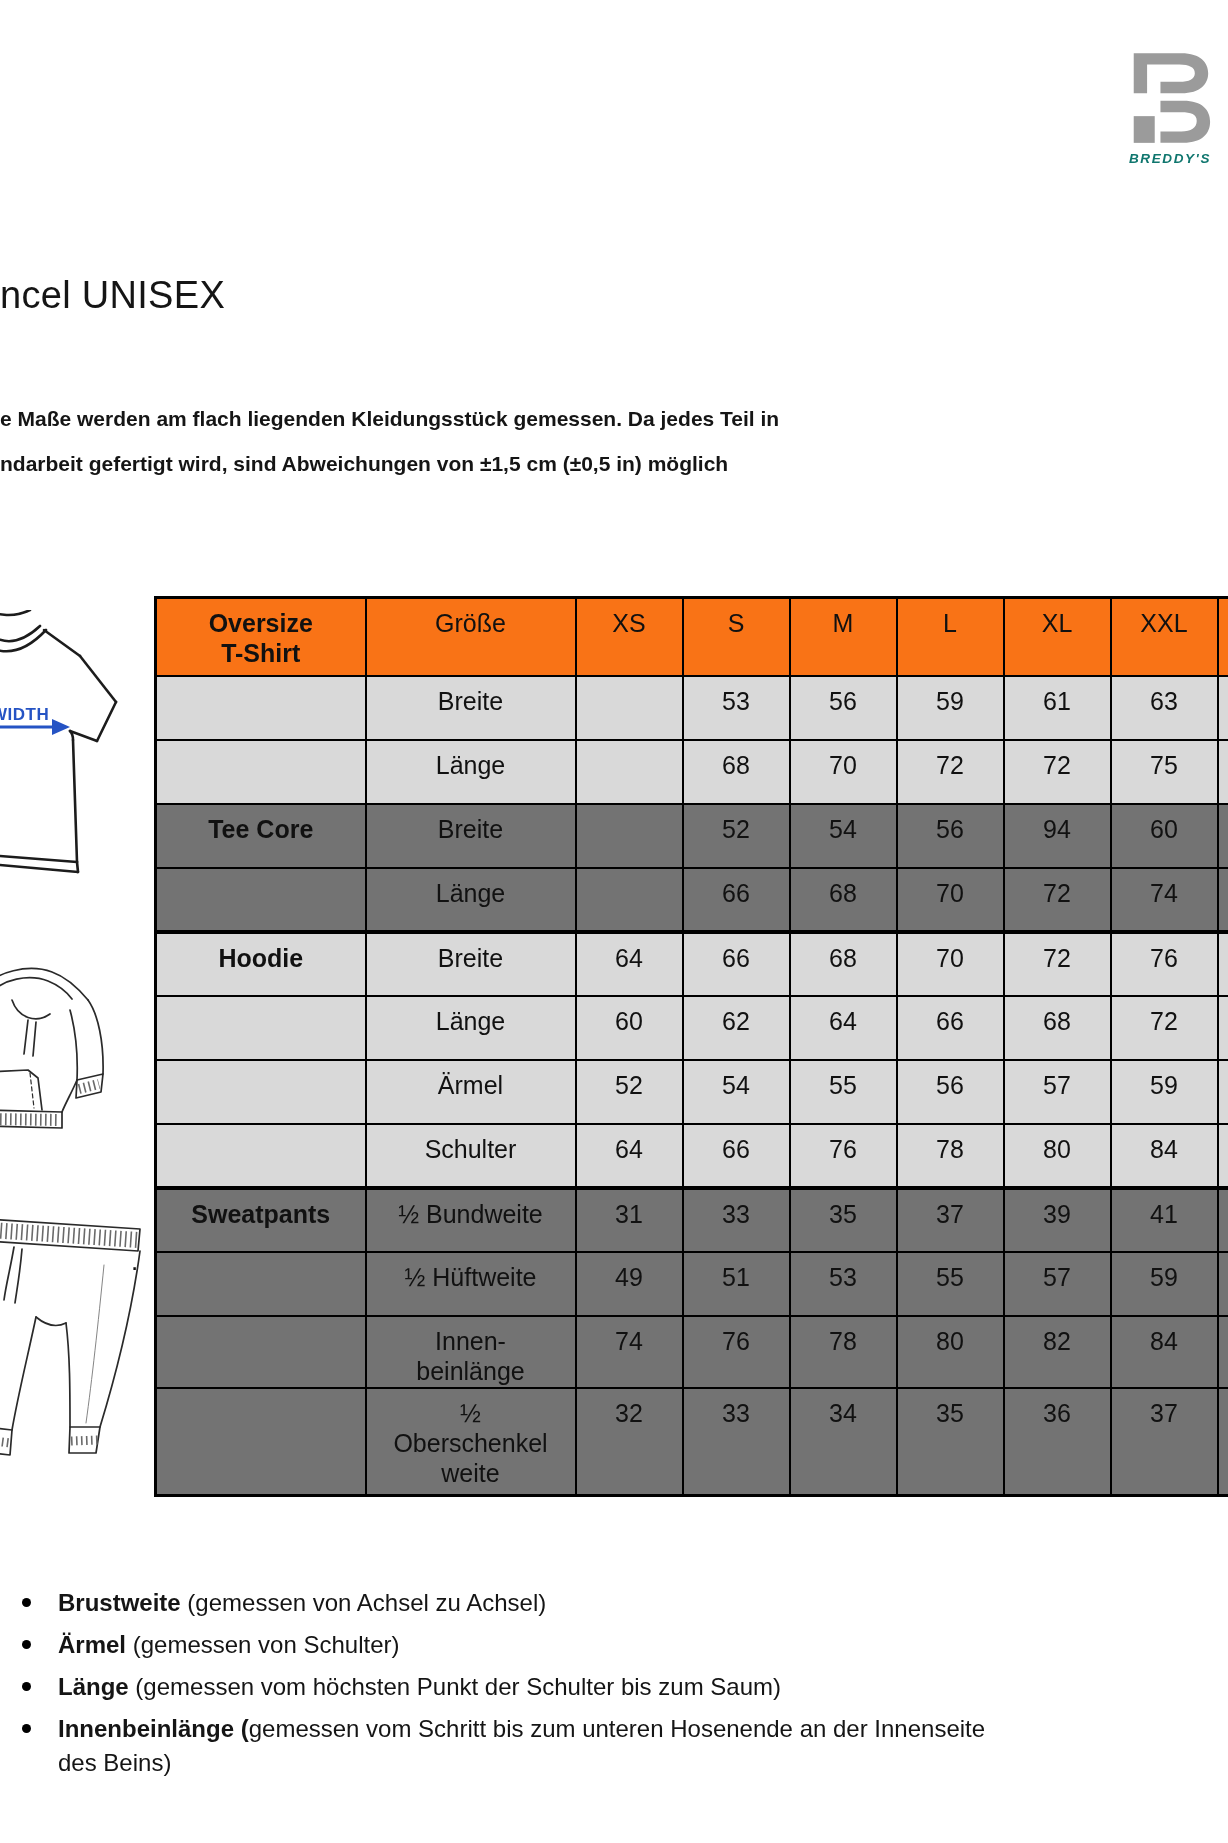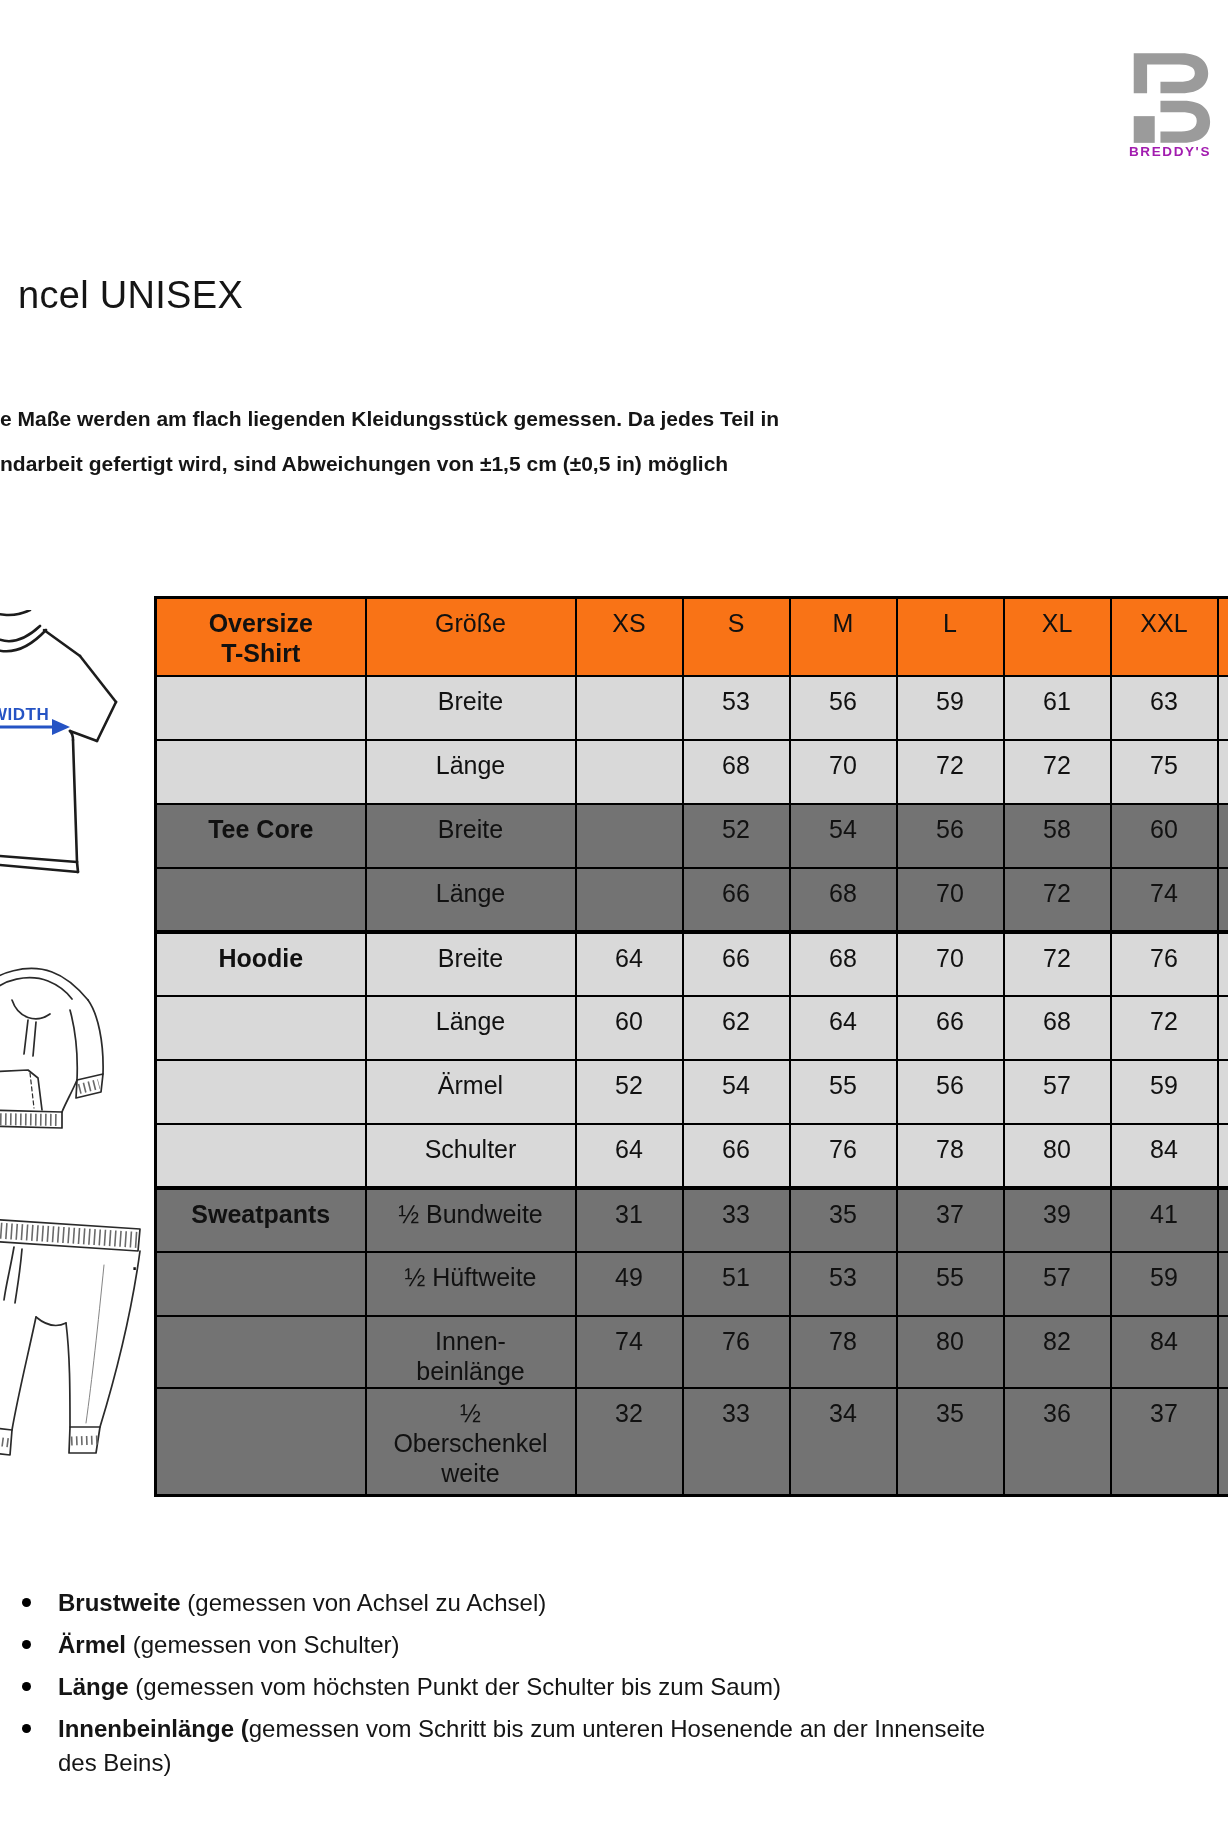--- a/index.html
+++ b/index.html
@@ -2,25 +2,25 @@
 <html><head>
 <meta charset="utf-8">
 <style>
   html,body{margin:0;padding:0;background:#fff;}
   .page{position:relative;width:1228px;height:1843px;background:#fff;overflow:hidden;
         font-family:"Liberation Sans",sans-serif;color:#151515;}
 
   
   .logo{position:absolute;left:1124px;top:52px;width:92px;text-align:center;}
   .logo svg{display:block;margin:0 auto;}
-  .brand-name{display:block;font-size:13.5px;font-weight:700;
-              letter-spacing:1.6px;color:#a21caf;white-space:nowrap;}
-
-  
-  .page-title{position:absolute;left:18px;top:274px;font-size:38px;font-weight:400;
+  .brand-name{display:block;margin-top:7px;font-size:13.5px;font-weight:700;
+              letter-spacing:1.6px;color:#0f766e;white-space:nowrap;font-style:italic;}
+
+  
+  .page-title{position:absolute;left:0;top:274px;font-size:38px;font-weight:400;
               letter-spacing:.3px;white-space:nowrap;}
   .intro{position:absolute;left:0;top:396px;font-size:21px;font-weight:700;
          line-height:45px;white-space:nowrap;}
 
   
   .illu{position:absolute;left:0;}
   .illu-tshirt{top:610px;}
   .illu-hoodie{top:962px;}
   .illu-pants{top:1205px;}
   .stray-dot{position:absolute;left:131px;top:1246px;font-size:26px;color:#111;}
@@ -188,21 +188,21 @@
           <td class="c-val">75</td>
           <td class="c-sliver"></td>
     </tr>
         <tr class="plain">
       <td class="c-group">Tee Core</td>
       <td class="c-measure">Breite</td>
       <td class="c-val"></td>
           <td class="c-val">52</td>
           <td class="c-val">54</td>
           <td class="c-val">56</td>
-          <td class="c-val">58</td>
+          <td class="c-val">94</td>
           <td class="c-val">60</td>
           <td class="c-sliver"></td>
     </tr>
         <tr class="plain">
       <td class="c-group"></td>
       <td class="c-measure">Länge</td>
       <td class="c-val"></td>
           <td class="c-val">66</td>
           <td class="c-val">68</td>
           <td class="c-val">70</td>

